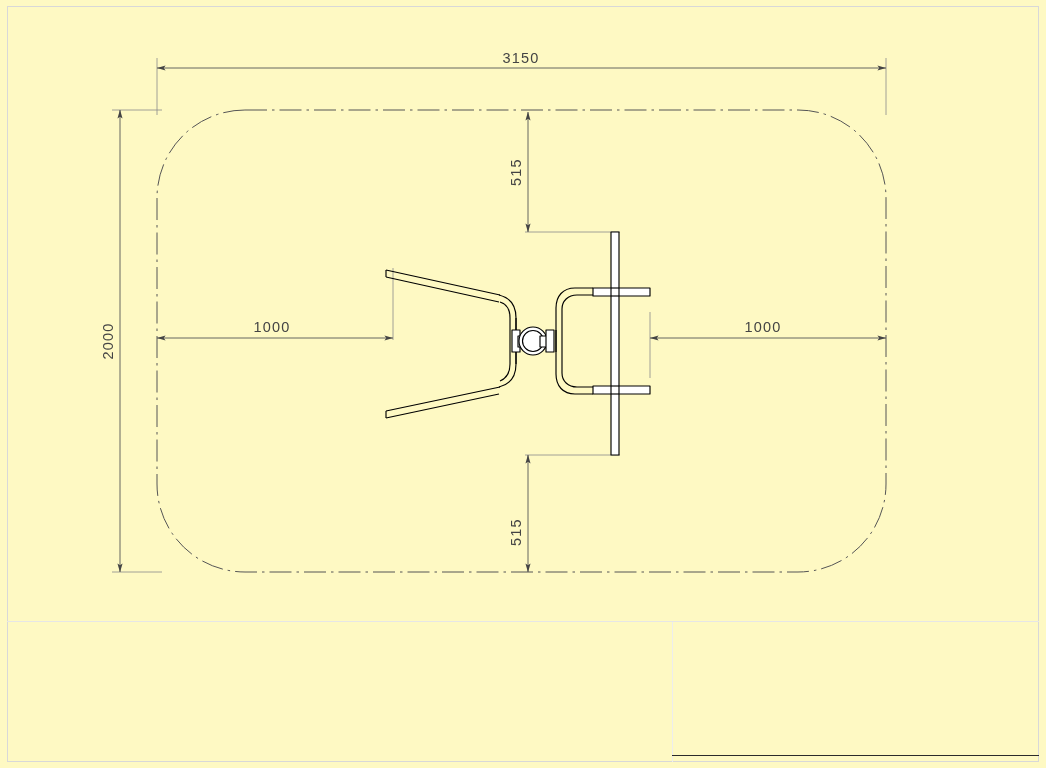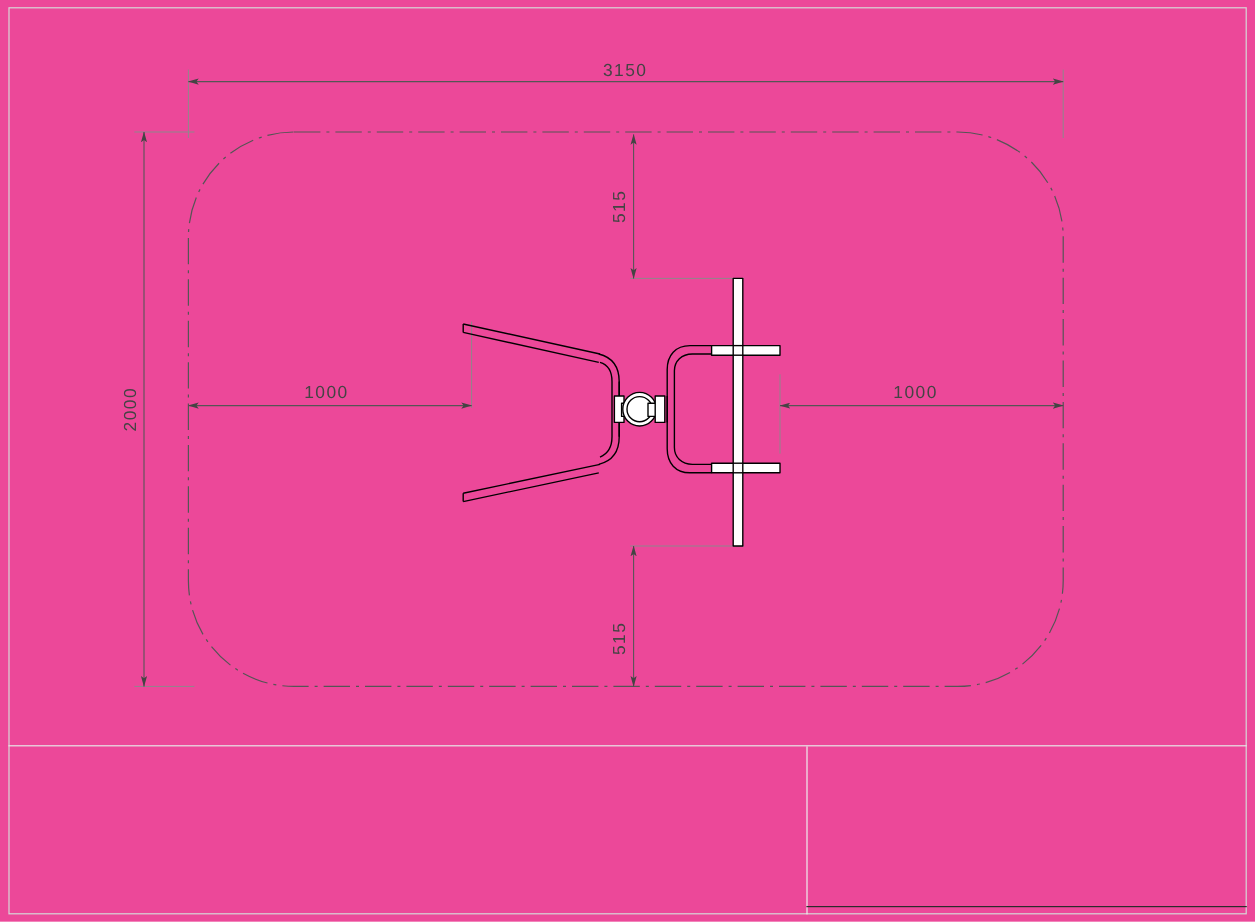--- a/index.html
+++ b/index.html
@@ -3,21 +3,21 @@
 <meta charset="utf-8">
 <title>Technical Drawing</title>
 <style>
   html,body{margin:0;padding:0;background:#ffffff;}
   body{
     width:1046px;height:768px;overflow:hidden;
     font-family:"Liberation Sans", sans-serif;
     -webkit-font-smoothing:antialiased;
   }
   #page{
-    position:relative;width:1046px;height:768px;background:#ec4899;
+    position:relative;width:1046px;height:768px;background:#fef9c3;
   }
   
   .sheet-frame{
     position:absolute;left:7px;top:6px;width:1032px;height:756px;
     border:1px solid #d8d8d8;box-sizing:border-box;
     pointer-events:none;
   }
   .sheet-divider{
     position:absolute;left:7px;top:621px;width:1032px;height:0;
     border-top:1px solid #e6e6e6;

